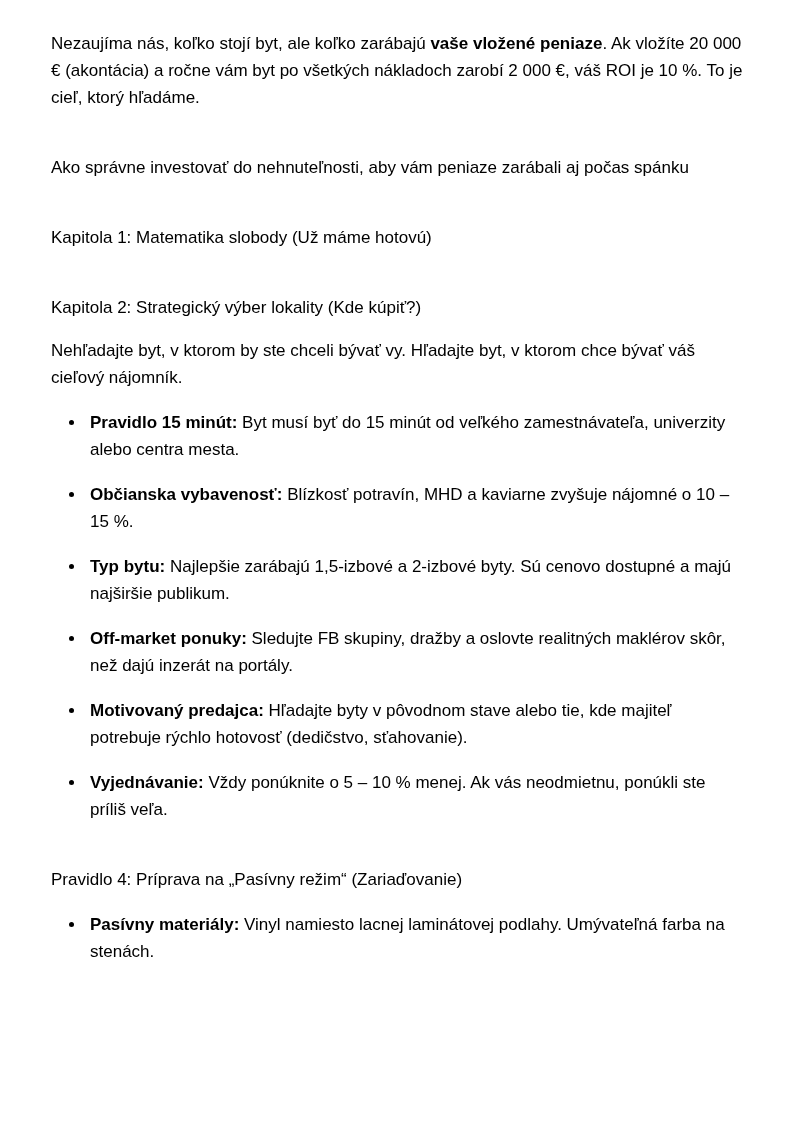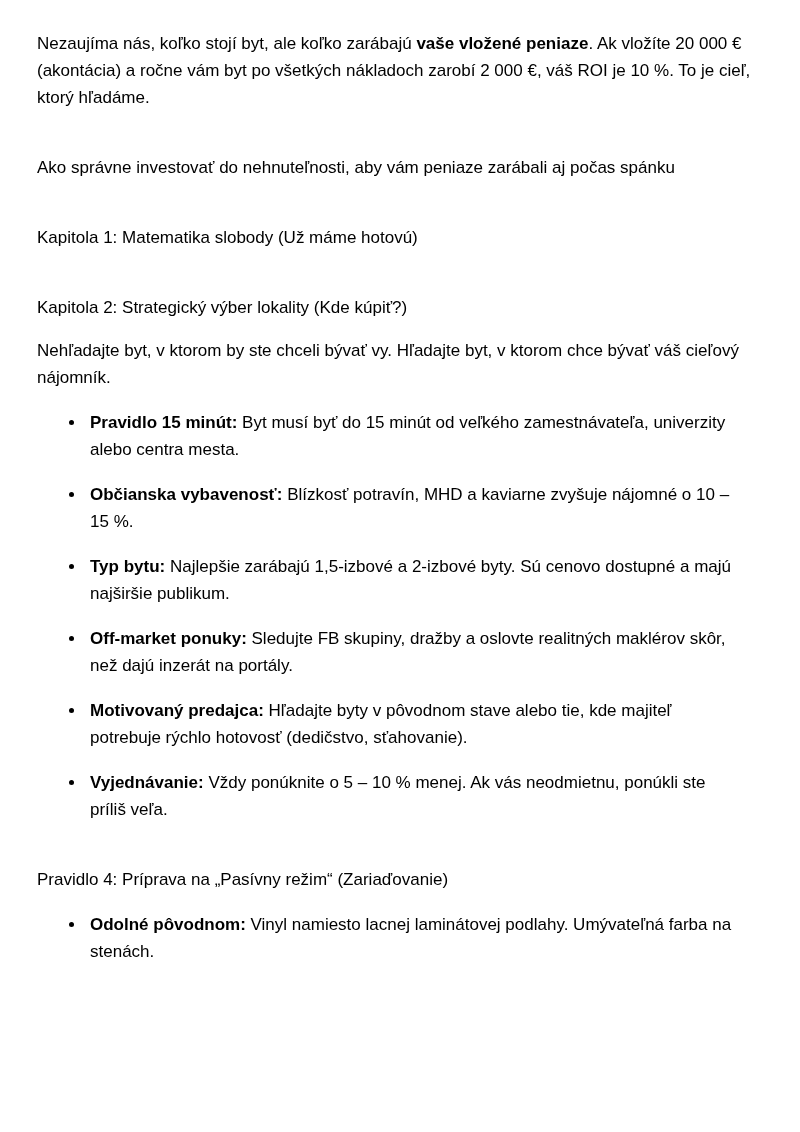--- a/index.html
+++ b/index.html
@@ -15,21 +15,21 @@
     color: #000000;
     font-family: "Liberation Sans", sans-serif;
     font-size: 17px;
     line-height: 27px;
   }
   .doc {
     padding: 14px 37px 0 37px;
     box-sizing: border-box;
   }
   p {
-    margin: 16px 0;
+    margin: 16px 14px;
   }
   p.section-gap {
     margin-top: 43px;
   }
   p.italic {
     font-style: italic;
   }
   strong {
     font-weight: bold;
   }
@@ -63,16 +63,16 @@
   </ul>
 
   <ul>
     <li><strong>Off-market ponuky:</strong><span> Sledujte FB skupiny, dražby a oslovte realitných maklérov skôr, než dajú inzerát na portály.</span></li>
     <li><strong>Motivovaný predajca:</strong><span> Hľadajte byty v pôvodnom stave alebo tie, kde majiteľ potrebuje rýchlo hotovosť (dedičstvo, sťahovanie).</span></li>
     <li><strong>Vyjednávanie:</strong><span> Vždy ponúknite o 5 – 10 % menej. Ak vás neodmietnu, ponúkli ste príliš veľa.</span></li>
   </ul>
 
   <p class="section-gap">Pravidlo 4: Príprava na „Pasívny režim“ (Zariaďovanie)</p>
   <ul>
-    <li><strong>Odolné pôvodnom:</strong><span> Vinyl namiesto lacnej laminátovej podlahy. Umývateľná farba na stenách.</span></li>
+    <li><strong>Pasívny materiály:</strong><span> Vinyl namiesto lacnej laminátovej podlahy. Umývateľná farba na stenách.</span></li>
   </ul>
 
 </div>
 
 </body></html>

